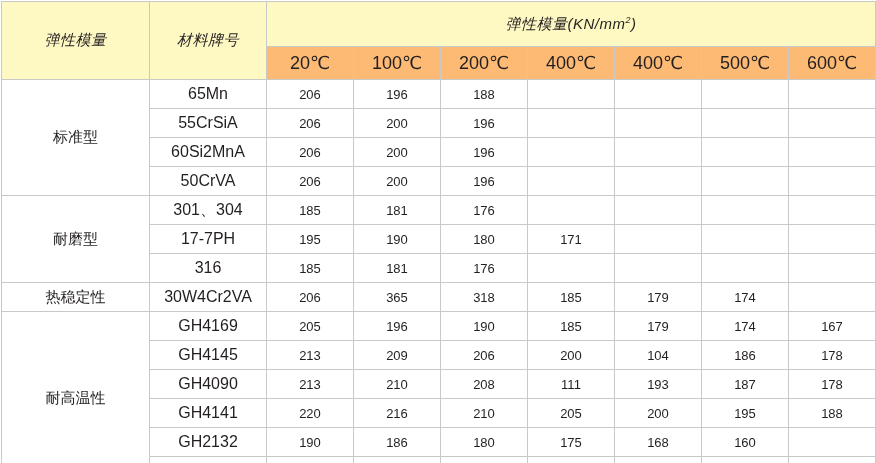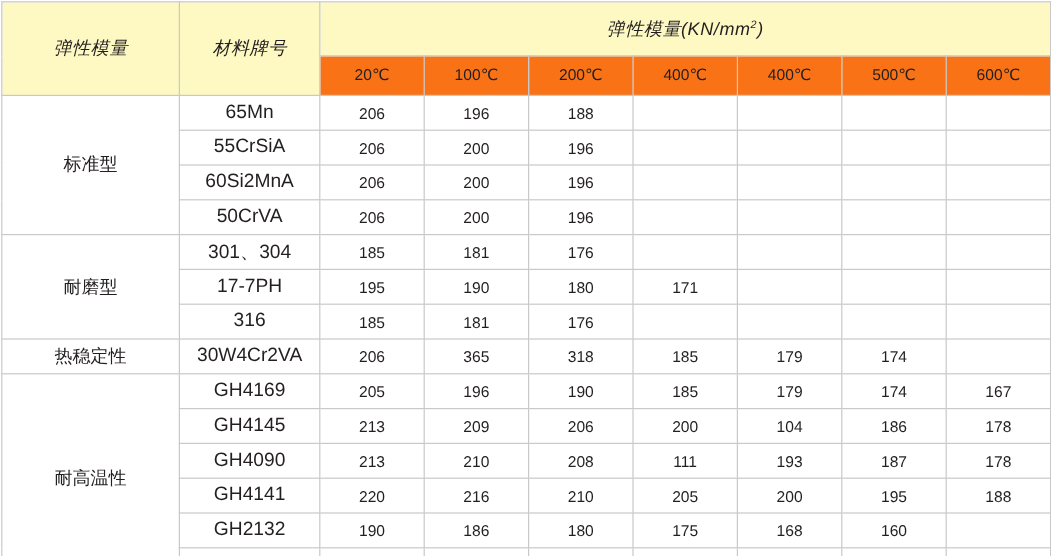--- a/index.html
+++ b/index.html
@@ -34,22 +34,22 @@
   }
   
   .hdr {
     background: #fef9c3;
     font-size: 15px;
     height: 44px;
     letter-spacing: 0.5px;
     font-style: italic;
   }
   .hdr-sub {
-    background: #f97316;
-    font-size: 13px;
+    background: #fdba74;
+    font-size: 18px;
     height: 32px;
   }
   .grp {
     font-size: 15px;
     margin-top: 28px;
   }
   .grade {
     font-size: 16px;
     height: 28px;
   }

